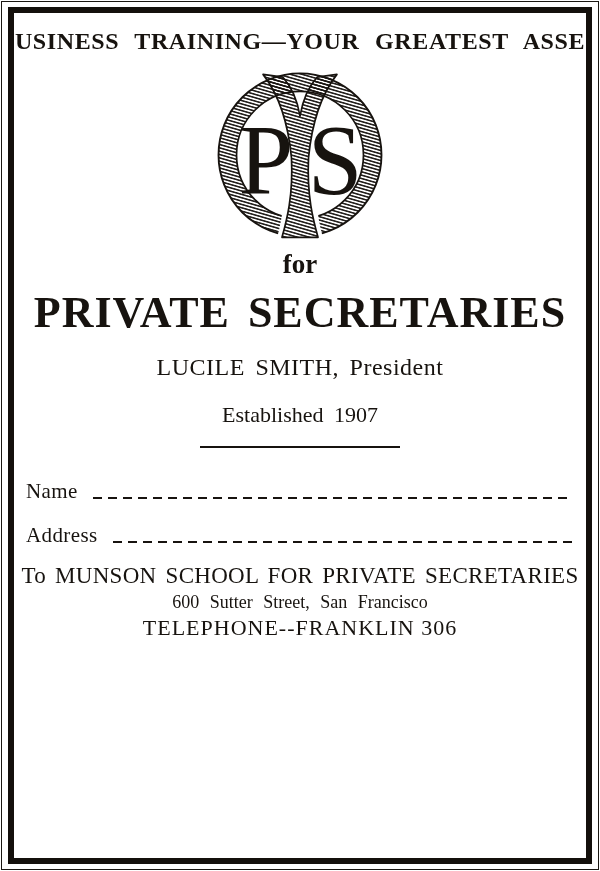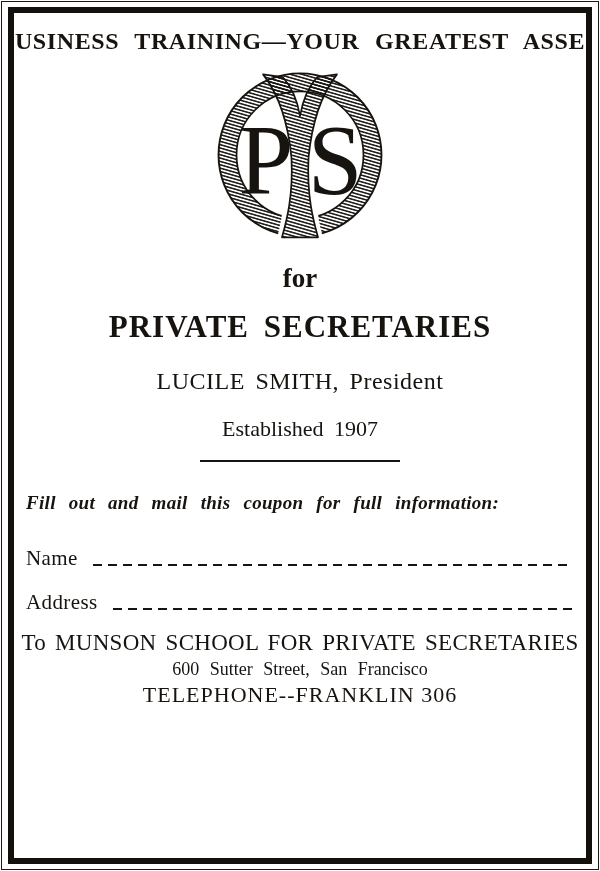--- a/index.html
+++ b/index.html
@@ -58,29 +58,29 @@
   .school-line1 {
     margin: 14px 0 0 0;
     font-weight: bold;
     font-size: 42px;
     line-height: 52px;
     letter-spacing: 2px;
     word-spacing: 14px;
     white-space: nowrap;
   }
   .school-for {
-    margin-top: 20px;
+    margin-top: 6px;
     font-weight: bold;
     font-size: 27px;
     line-height: 31px;
   }
   .school-line2 {
     margin: 8px 0 0 0;
     font-weight: bold;
-    font-size: 31px;
+    font-size: 44px;
     line-height: 49px;
     letter-spacing: 1px;
     word-spacing: 6px;
     white-space: nowrap;
   }
   .president {
     margin-top: 16px;
     font-size: 24px;
     line-height: 28px;
     letter-spacing: 0.5px;
@@ -200,21 +200,20 @@
 
     <div class="school-for">for</div>
     <h1 class="school-line2">PRIVATE SECRETARIES</h1>
 
     <div class="president">LUCILE SMITH, President</div>
     <div class="established">Established 1907</div>
 
     <div class="rule"></div>
 
 
-    <div class="coupon-instruction">Fill out and mail this coupon for full information:</div>
 
     <div class="field-row name-row">
       <span class="field-label">Name</span>
       <span class="fill-line"></span>
     </div>
     <div class="field-row address-row">
       <span class="field-label">Address</span>
       <span class="fill-line"></span>
     </div>
 

